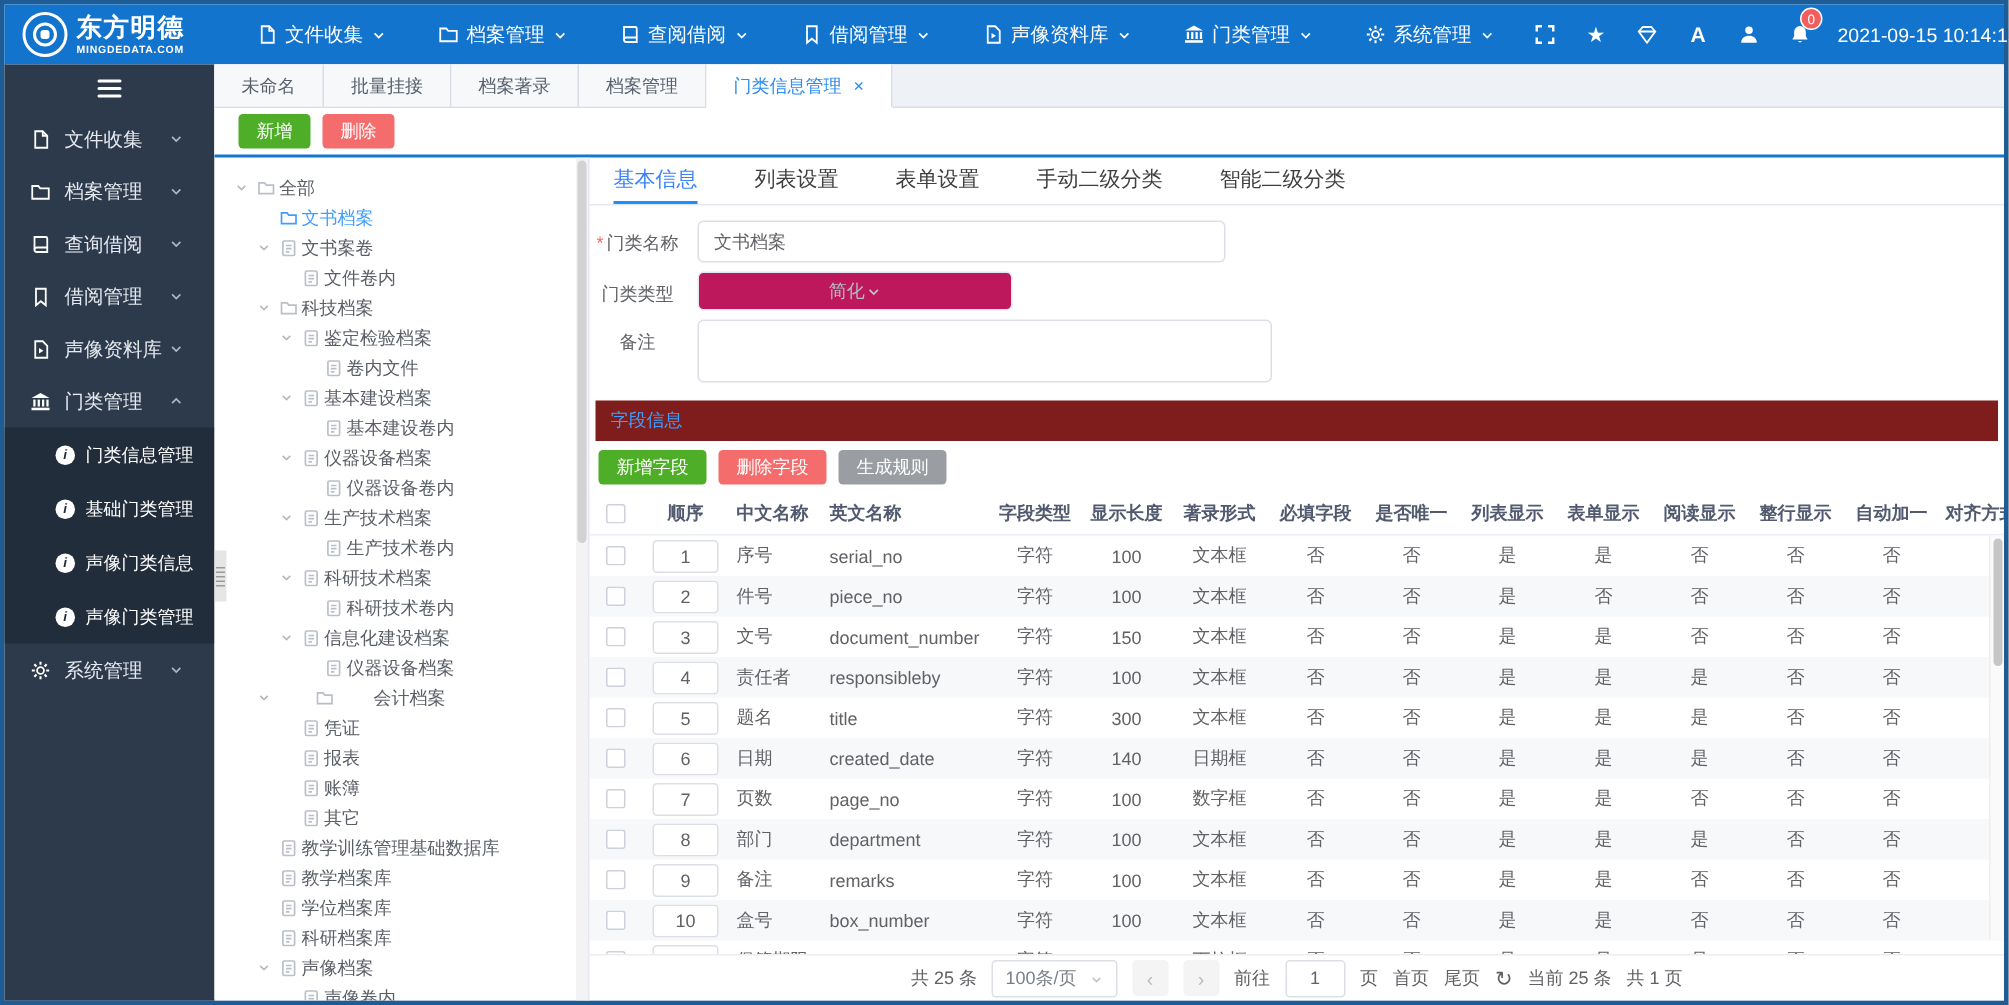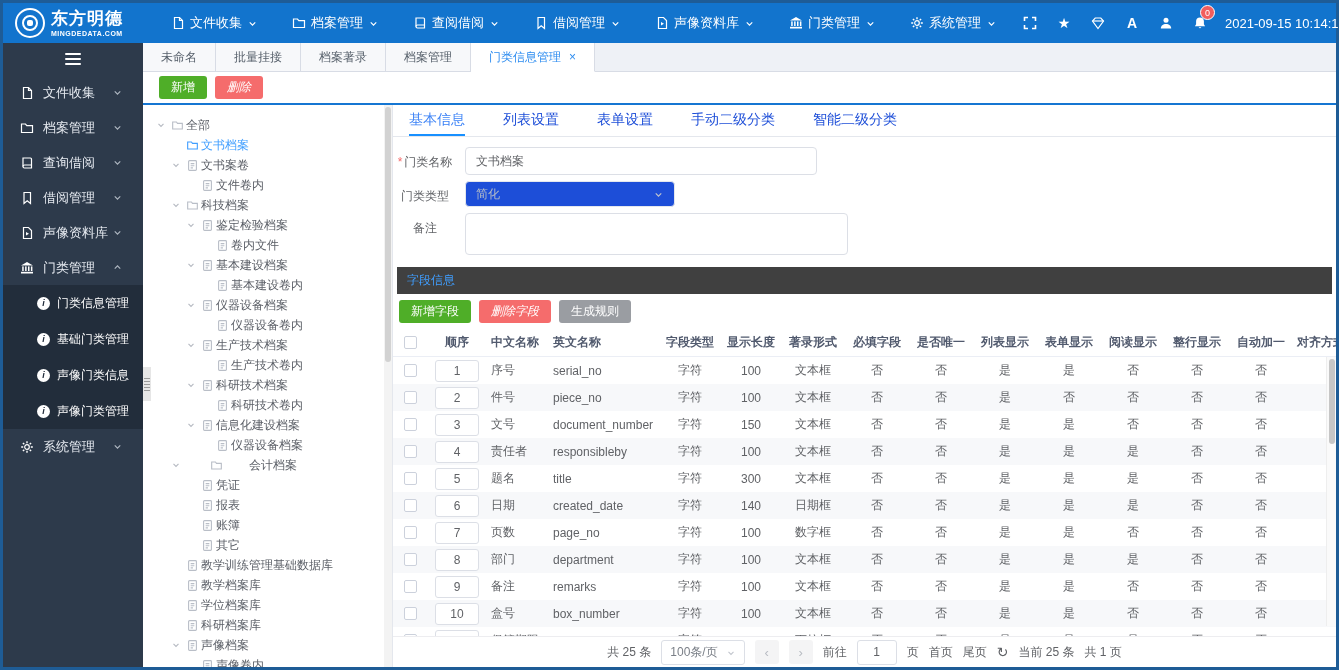--- a/index.html
+++ b/index.html
@@ -47,55 +47,55 @@
   .tabbar { height:29px; background:#eef1f6; border-bottom:1px solid #d8dce5; display:flex; align-items:stretch; flex:0 0 auto; }
   .ws-tab { display:flex; align-items:center; padding:0 18px; font-size:12px; color:#57606b; border-right:1px solid #d8dce5; cursor:pointer; background:#f7f8fa; white-space:nowrap; }
   .ws-tab.active { background:#fff; color:#2d8cf0; border-bottom:1px solid #fff; margin-bottom:-1px; }
   .ws-tab .close { margin-left:8px; font-size:12px; color:#9aa6b6; }
   .ws-tab.active .close { color:#2d8cf0; }
 
   
   .toolbar { height:33px; background:#fff; border-bottom:2px solid #1576d2; display:flex; align-items:center; gap:8px; padding:0 0 0 16px; flex:0 0 auto; }
   .btn { border:none; border-radius:3px; color:#fff; font-size:12px; padding:5px 12px; cursor:pointer; font-family:inherit; line-height:1.1; }
   .btn-green { background:#4fae28; }
-  .btn-red { background:#f56c6c;font-style:italic; }
+  .btn-red { background:#f56c6c; }
   .btn-gray { background:#9a9da2; }
 
   
   .body-split { flex:1 1 auto; display:flex; min-height:0; }
 
   
   .tree-panel { width:250px; flex:0 0 auto; position:relative; border-right:1px solid #e4e7ed; overflow:hidden; padding-top:10px; }
   .tree-item { height:20px; display:flex; align-items:center; font-size:12px; color:#5a5e66; cursor:pointer; white-space:nowrap; }
   .tree-item .caret { width:16px; display:flex; justify-content:center; color:#b6bac2; flex:0 0 auto; }
   .tree-item .ticon { width:17px; display:flex; justify-content:center; color:#b9bec7; flex:0 0 auto; }
   .tree-item.selected { color:#409eff; }
   .tree-item.selected .ticon { color:#409eff; }
   .tree-scroll { position:absolute; top:0; right:0; width:8px; height:100%; background:#f3f3f3; }
   .tree-scroll .thumb { position:absolute; top:2px; left:1px; width:6px; height:255px; background:#d2d2d2; border-radius:3px; }
   .tree-grip { position:absolute; top:262px; left:0; width:8px; height:34px; background:#e6e6e6; display:flex; flex-direction:column; justify-content:center; gap:2px; align-items:center; }
   .tree-grip i { display:block; width:6px; height:1px; background:#9a9a9a; }
 
   
   .main-panel { flex:1 1 auto; min-width:0; display:flex; flex-direction:column; position:relative; }
   .detail-tabs { height:32px; border-bottom:1px solid #e4e7ed; display:flex; align-items:stretch; padding-left:16px; gap:38px; flex:0 0 auto; }
-  .d-tab { display:flex; align-items:center; font-size:14px; color:#1d4ed8; cursor:pointer; border-bottom:2px solid transparent; white-space:nowrap; }
+  .d-tab { display:flex; align-items:center; font-size:14px; color:#404040; cursor:pointer; border-bottom:2px solid transparent; white-space:nowrap; }
   .d-tab.active { color:#3b82f6; border-bottom-color:#1890ff; }
 
   .form-area { padding:10px 0 4px 0; flex:0 0 auto; }
   .form-row { display:flex; align-items:flex-start; margin-bottom:6px; }
   .form-label { width:64px; text-align:center; margin-right:8px; padding-top:7px; color:#606266; flex:0 0 auto; white-space:nowrap; }
   .req { color:#f56c6c; margin-right:2px; }
   .inp { border:1px solid #dcdfe6; border-radius:4px; height:28px; font-size:12px; color:#606266; padding:0 10px; font-family:inherit; }
   .inp-name { width:352px; }
-  .sel { width:210px; height:26px; background:#1d4ed8; border:1px solid #e4e7ed; border-radius:4px; color:#b4bcc6; display:flex; align-items:center; justify-content:space-between; padding:0 10px; cursor:not-allowed; }
+  .sel { width:210px; height:26px; background:#be185d; border:1px solid #e4e7ed; border-radius:4px; color:#b4bcc6; display:flex; align-items:center; justify-content:center; padding:0 0; cursor:not-allowed; }
   .sel .car { color:#c0c4cc; }
   .txa { width:383px; height:42px; border:1px solid #dcdfe6; border-radius:4px; resize:none; font-family:inherit; font-size:12px; padding:4px 8px; color:#606266; }
 
-  .section-banner { margin:2px 4px 0 4px; background:#404040; color:#409eff; font-size:12px; padding:5px 10px; flex:0 0 auto; }
+  .section-banner { margin:2px 4px 0 4px; background:#7f1d1d; color:#409eff; font-size:12px; padding:5px 10px; flex:0 0 auto; }
   .field-btns { display:flex; gap:8px; padding:6px 0 6px 6px; flex:0 0 auto; }
 
   
   .table-zone { flex:1 1 auto; min-height:0; position:relative; overflow:hidden; display:flex; flex-direction:column; }
   .tbl { width:980px; flex:0 0 auto; }
   .tr { display:flex; height:27px; align-items:center; }
   .tr.head { height:28px; border-bottom:1px solid #ebeef5; font-weight:bold; color:#515a6e; }
   .tr.even { background:#f7f8fa; }
   .td { flex:0 0 auto; padding:0 4px; overflow:hidden; white-space:nowrap; text-align:center; }
   .c-check { width:34px; display:flex; justify-content:center; }

